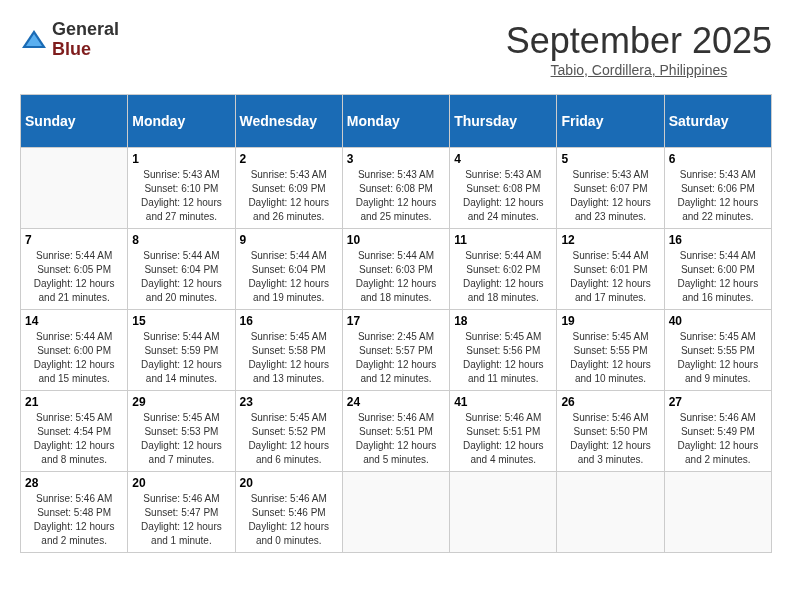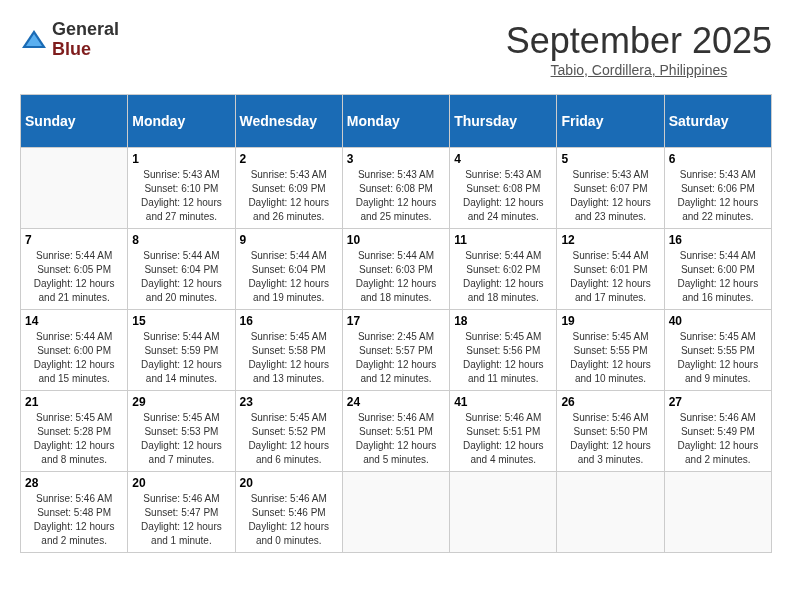--- a/index.html
+++ b/index.html
@@ -266,21 +266,21 @@
           <div class="day-info">Sunrise: 5:45 AM
 Sunset: 5:55 PM
 Daylight: 12 hours
 and 9 minutes.</div>
         </td>
       </tr>
       <tr>
         <td>
           <span class="day-num">21</span>
           <div class="day-info">Sunrise: 5:45 AM
-Sunset: 5:28 PM
+Sunset: 4:54 PM
 Daylight: 12 hours
 and 8 minutes.</div>
         </td>
         <td>
           <span class="day-num">29</span>
           <div class="day-info">Sunrise: 5:45 AM
 Sunset: 5:53 PM
 Daylight: 12 hours
 and 7 minutes.</div>
         </td>

